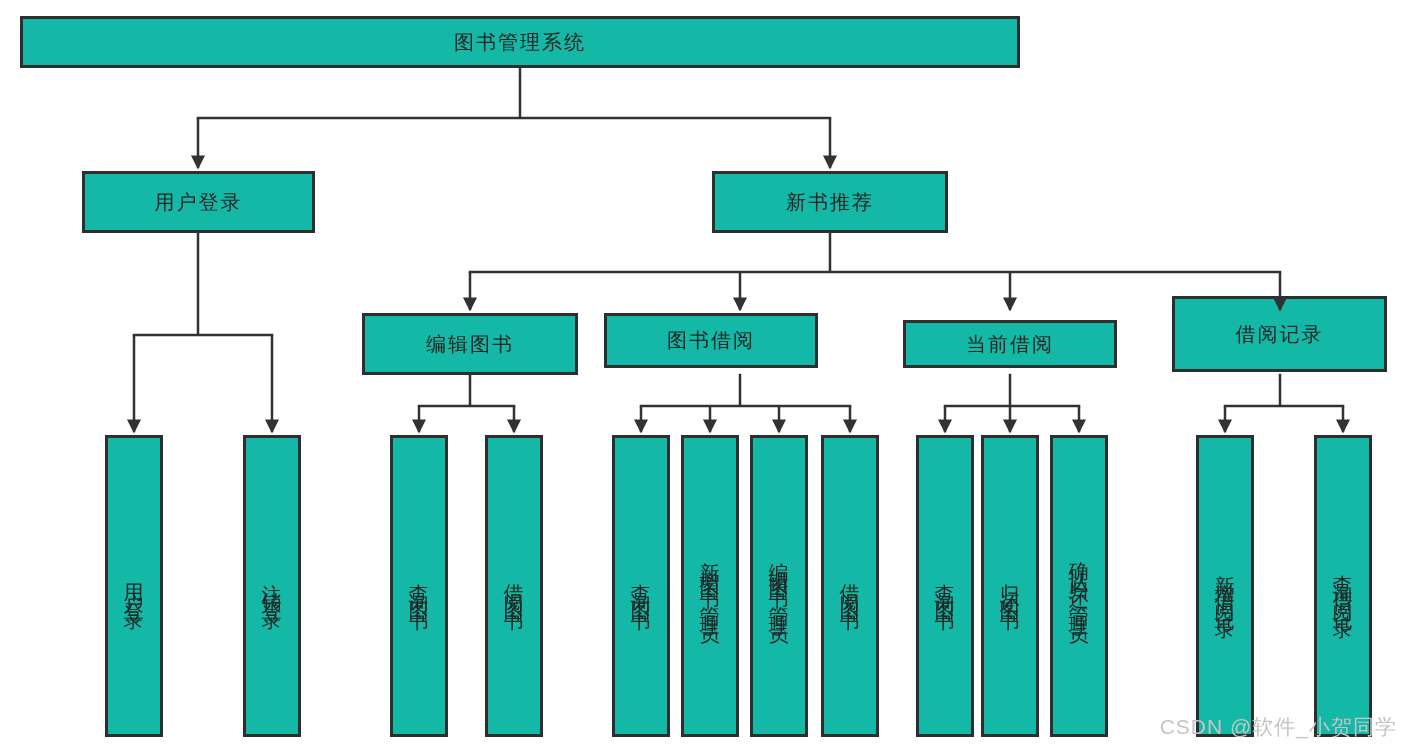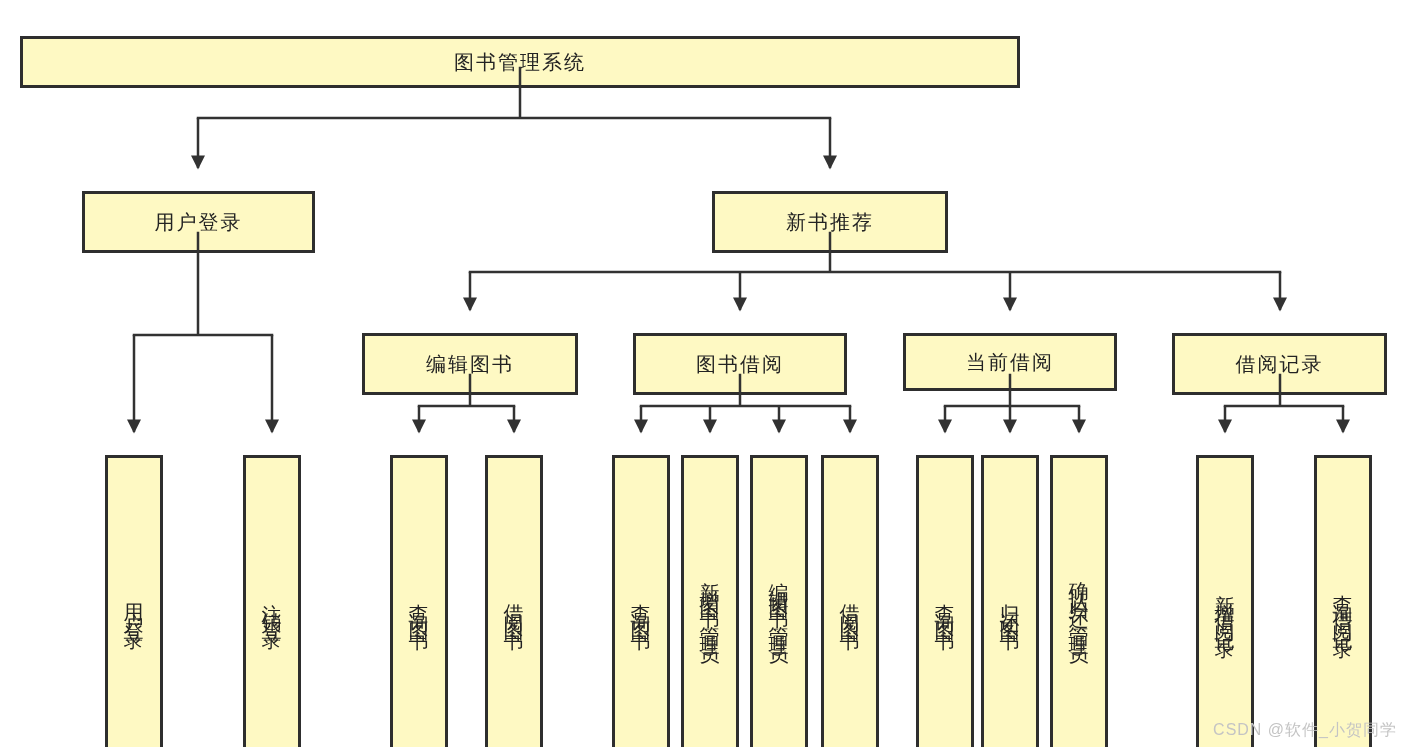--- a/index.html
+++ b/index.html
@@ -1,35 +1,35 @@
 <!DOCTYPE html>
 <html><head>
 <meta charset="utf-8">
 <style>
   html, body { margin:0; padding:0; background:#ffffff; }
   .canvas {
     position:relative; width:1405px; height:747px; background:#ffffff;
     font-family:"Liberation Sans", sans-serif; overflow:hidden;
   }
   .box {
-    position:absolute; background:#fef9c3; border:3px solid #2e2e2e;
+    position:absolute; background:#14b8a6; border:3px solid #2e2e2e;
     box-sizing:border-box; display:flex; align-items:center; justify-content:center;
-    color:#232323; z-index:2;margin-top:20px;
+    color:#232323; z-index:2;
   }
   .box.h .lbl { font-size:20px; letter-spacing:2px; white-space:nowrap; }
   .box.v .lbl {
     writing-mode:vertical-rl; text-orientation:mixed;
     font-size:20px; letter-spacing:9px; line-height:1;
   }
   svg.connectors {
     position:absolute; left:0; top:0; width:1405px; height:747px;
     z-index:3; pointer-events:none;
   }
   .watermark {
-    position:absolute; right:8px; bottom:6px; font-size:16px;
+    position:absolute; right:8px; bottom:6px; font-size:21px;
     color:#c4c4c4; letter-spacing:1px; z-index:4; white-space:nowrap;
   }
 </style>
 </head>
 <body>
 
 <div class="canvas">
 
   <div class="box h" style="left:20px; top:16px; width:1000px; height:52px">
     <span class="lbl">图书管理系统</span>
@@ -38,27 +38,27 @@
   <div class="box h" style="left:82px; top:171px; width:233px; height:62px">
     <span class="lbl">用户登录</span>
   </div>
   <div class="box h" style="left:712px; top:171px; width:236px; height:62px">
     <span class="lbl">新书推荐</span>
   </div>
 
   <div class="box h" style="left:362px; top:313px; width:216px; height:62px">
     <span class="lbl">编辑图书</span>
   </div>
-  <div class="box h" style="left:633px; top:313px; width:214px; height:62px">
+  <div class="box h" style="left:604px; top:313px; width:214px; height:55px">
     <span class="lbl">图书借阅</span>
   </div>
-  <div class="box h" style="left:903px; top:313px; width:214px; height:58px">
+  <div class="box h" style="left:903px; top:320px; width:214px; height:48px">
     <span class="lbl">当前借阅</span>
   </div>
-  <div class="box h" style="left:1172px; top:313px; width:215px; height:62px">
+  <div class="box h" style="left:1172px; top:296px; width:215px; height:76px">
     <span class="lbl">借阅记录</span>
   </div>
 
   <div class="box v" style="left:105px; top:435px; width:58px; height:302px">
     <span class="lbl">用户登录</span>
   </div>
   <div class="box v" style="left:243px; top:435px; width:58px; height:302px">
     <span class="lbl">注销登录</span>
   </div>
 

